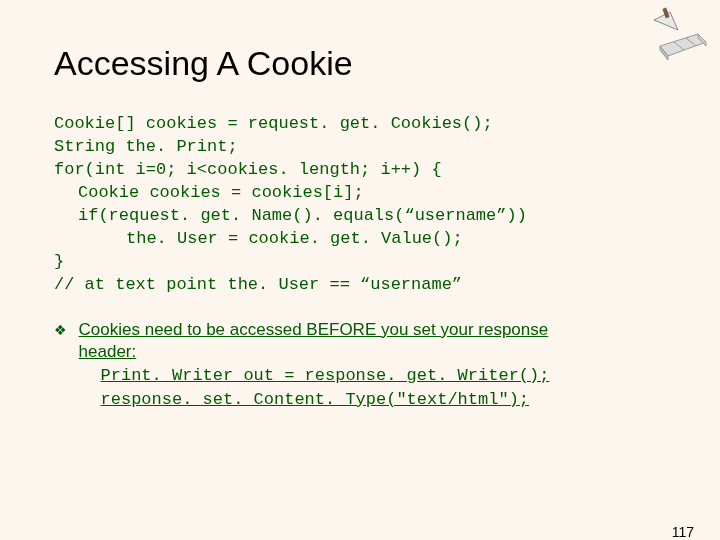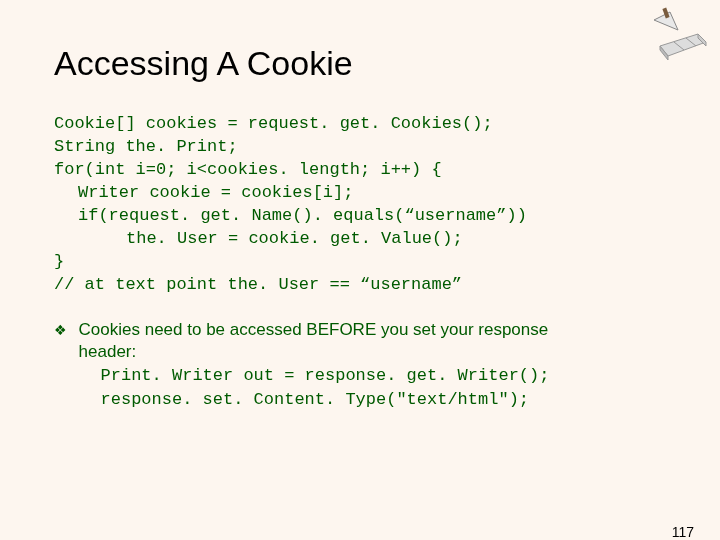--- a/index.html
+++ b/index.html
@@ -43,20 +43,21 @@
       font-size: 14px;
       color: #005a00;
       line-height: 1.35;
       padding-top: 2px;
       flex-shrink: 0;
     }
     .bullet-content {
       font-size: 17px;
       color: #005a00;
       line-height: 1.3;
+      text-decoration: underline;
     }
     .bullet-text {
       font-family: Arial, Helvetica, sans-serif;
     }
     .bullet-code {
       font-family: "Courier New", Courier, monospace;
       white-space: pre;
       margin-top: 2px;
       padding-left: 22px;
     }
@@ -91,21 +92,21 @@
       <polygon points="14,14 30,6 38,24" fill="#e8e8e8" stroke="#888" stroke-width="1"></polygon>
       <rect x="24" y="2" width="4" height="10" fill="#7a5c3e" transform="rotate(-20 26 7)"></rect>
     </g>
   </svg>
 
   <h1 class="title">Accessing A Cookie</h1>
 
   <div class="code-block"><span>Cookie[] cookies = request. get. Cookies();</span>
 <span>String the. Print;</span>
 <span>for(int i=0; i&lt;cookies. length; i++) {</span>
-<span class="indent-1">Writer cookie = cookies[i];</span>
+<span class="indent-1">Cookie cookies = cookies[i];</span>
 <span class="indent-1">if(request. get. Name(). equals(“username”))</span>
 <span class="indent-2">the. User = cookie. get. Value();</span>
 <span>}</span>
 <span>// at text point the. User == “username”</span></div>
 
   <div class="bullet-row">
     <div class="bullet-mark">❖</div>
     <div class="bullet-content">
       <div class="bullet-text">Cookies need to be accessed BEFORE you set your response</div>
       <div class="bullet-text">header:</div>

